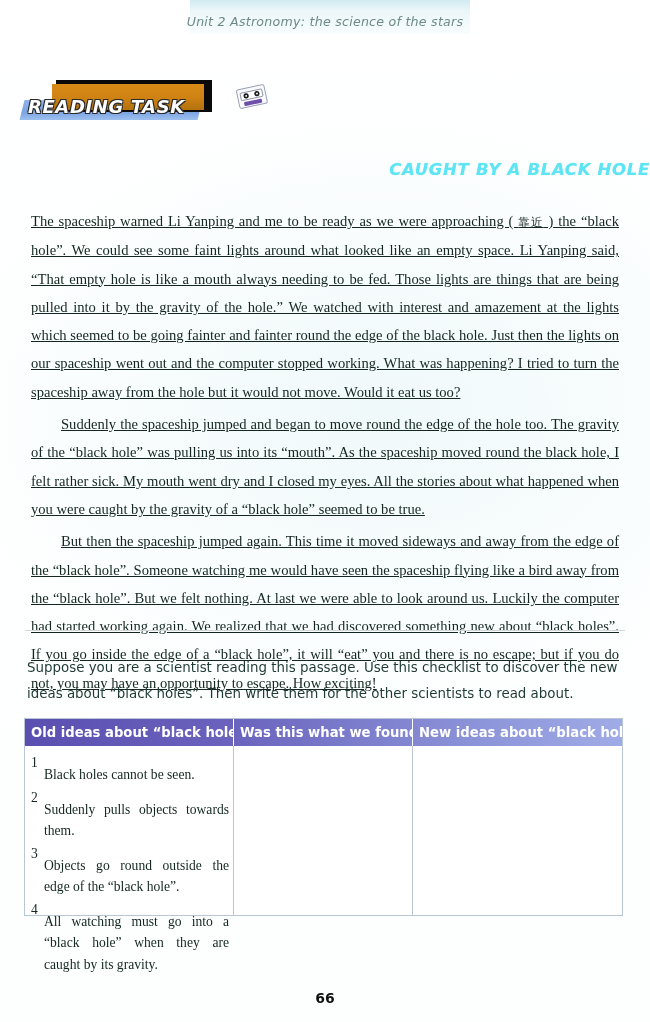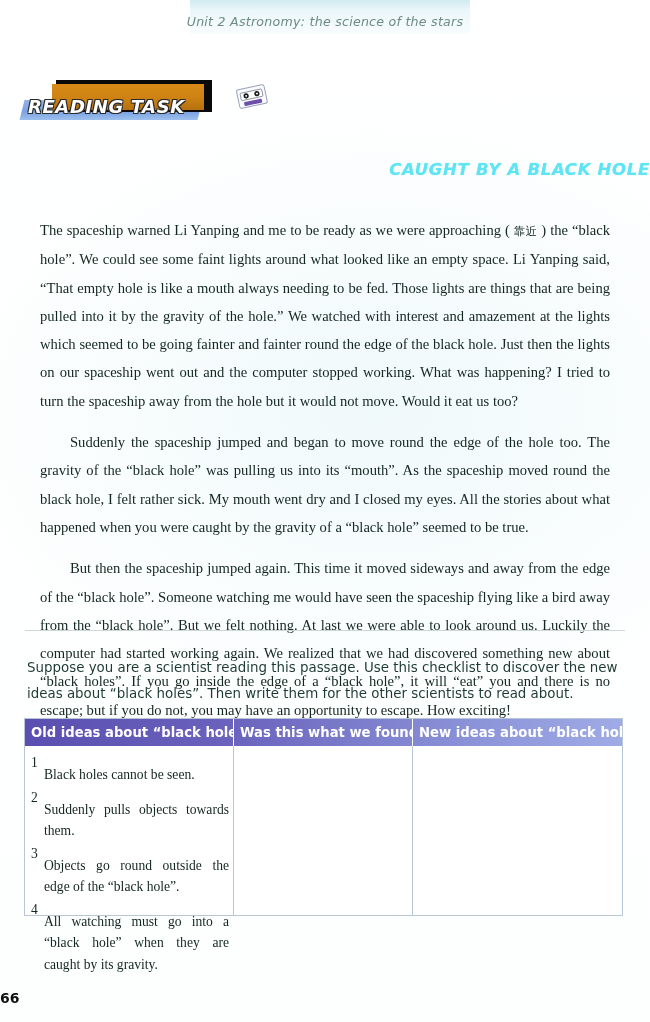--- a/index.html
+++ b/index.html
@@ -133,26 +133,27 @@
   }
 
   
   .article {
     position: absolute;
     left: 27px;
     top: 203px;
     width: 596px;
   }
   .article p {
-    margin: 13px;
+    margin: 4px;
     font-size: 14.6px;
     line-height: 28.3px;
     color: #13261f;
     text-align: justify;
     text-justify: inter-word;
+    text-decoration: underline;
   }
   .article p.indent { text-indent: 30px; }
   .cn { font-family: "DejaVu Sans", sans-serif; font-size: 11.5px; }
 
   
   .rule {
     position: absolute;
     left: 25px;
     top: 630px;
     width: 600px;
@@ -245,20 +246,21 @@
     text-justify: inter-word;
     margin-top: 12px;
   }
 
   
   .folio {
     position: absolute;
     left: 0;
     top: 990px;
     width: 650px;
+    text-align: center;
     font-family: "DejaVu Sans", sans-serif;
     font-weight: bold;
     font-size: 14px;
     color: #111111;
   }
 </style>
 </head>
 <body>
 
 <div class="page">

